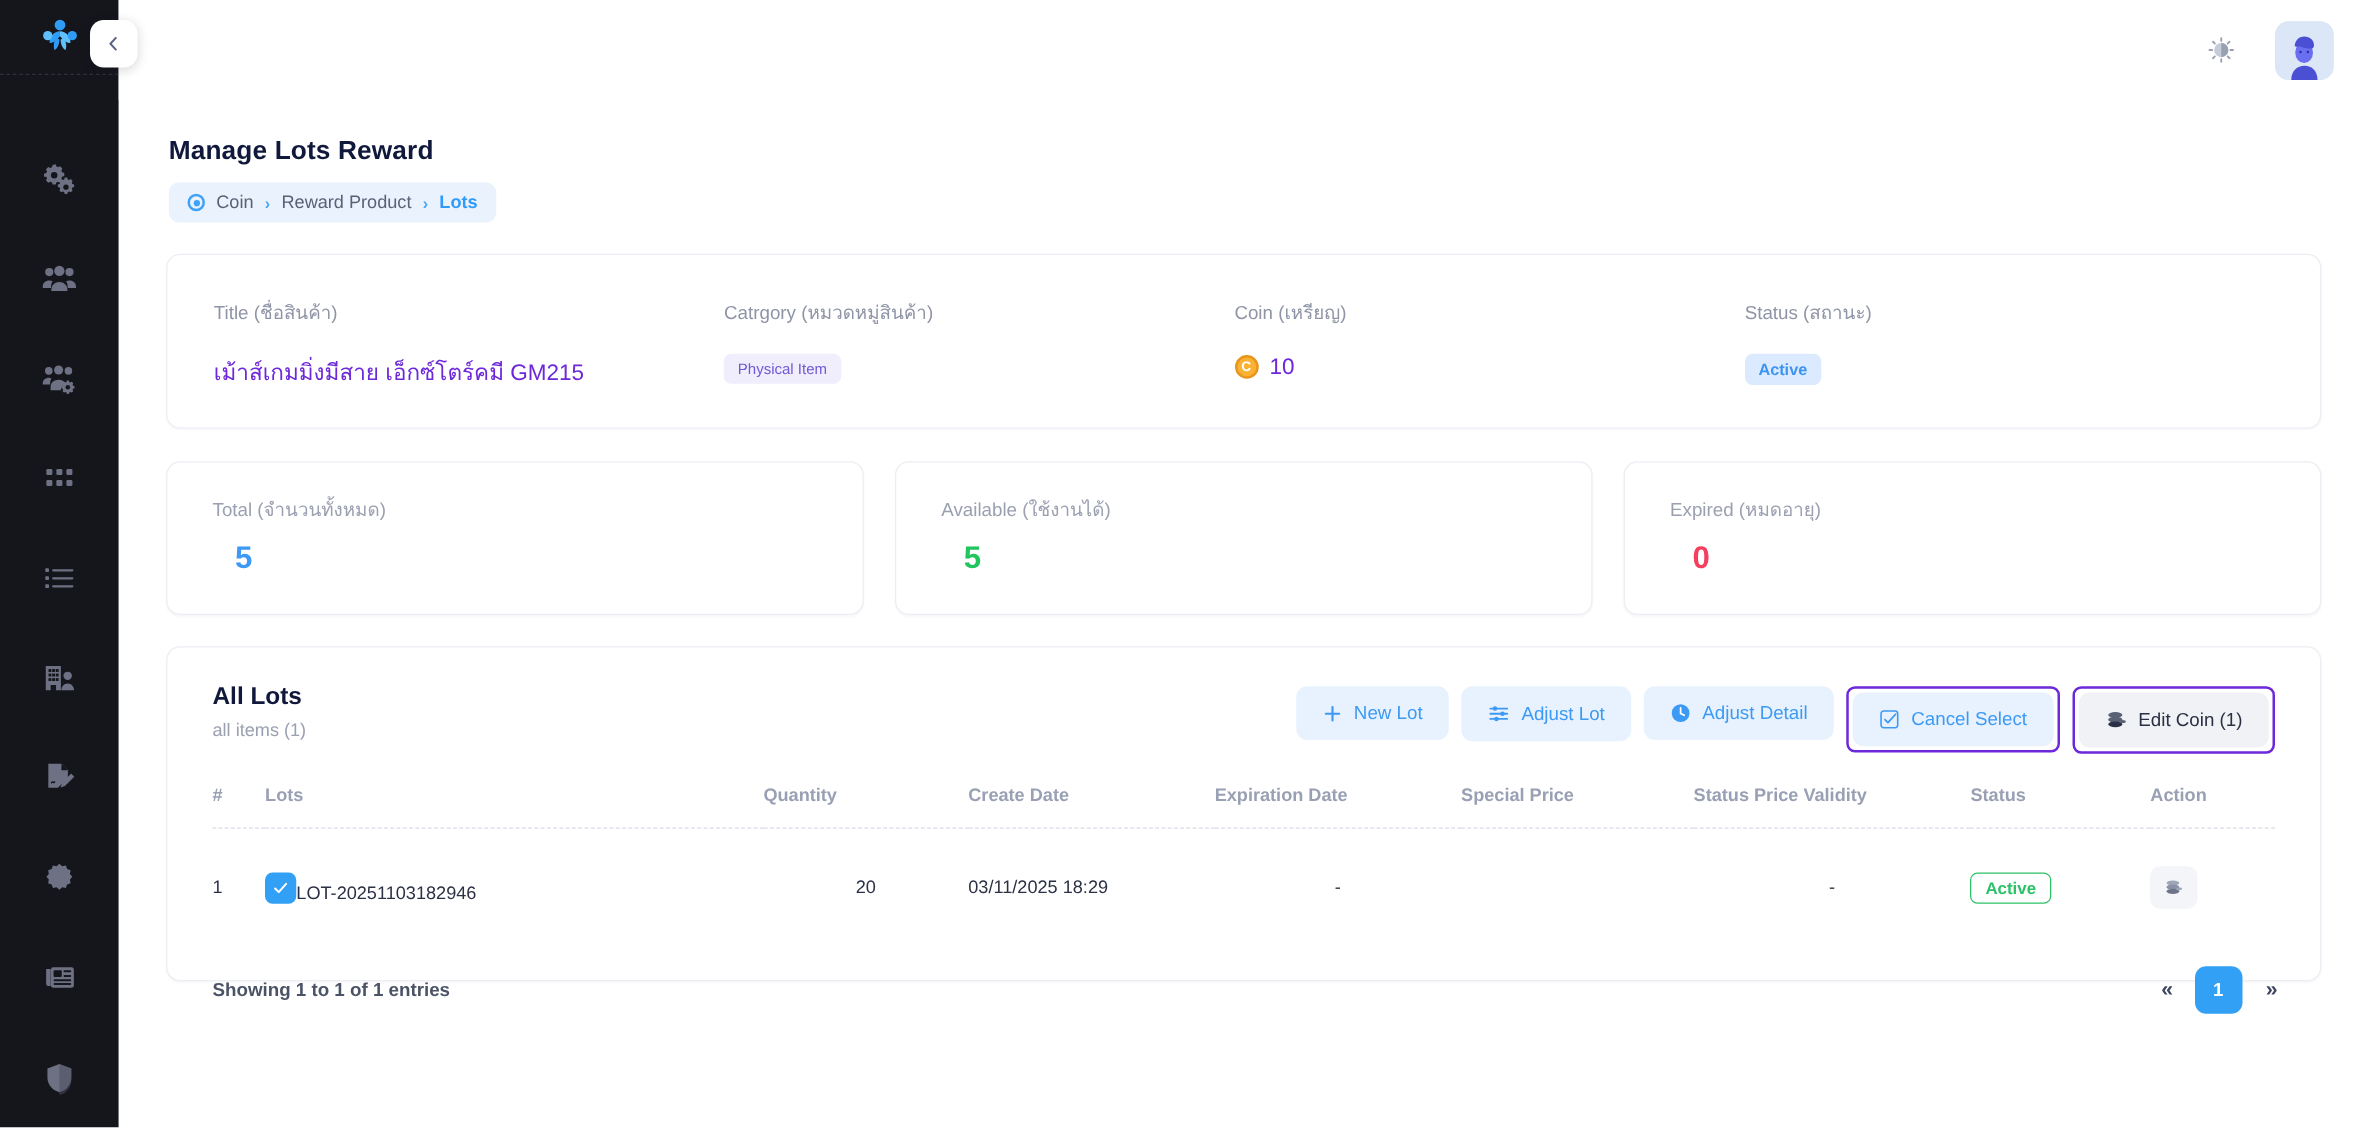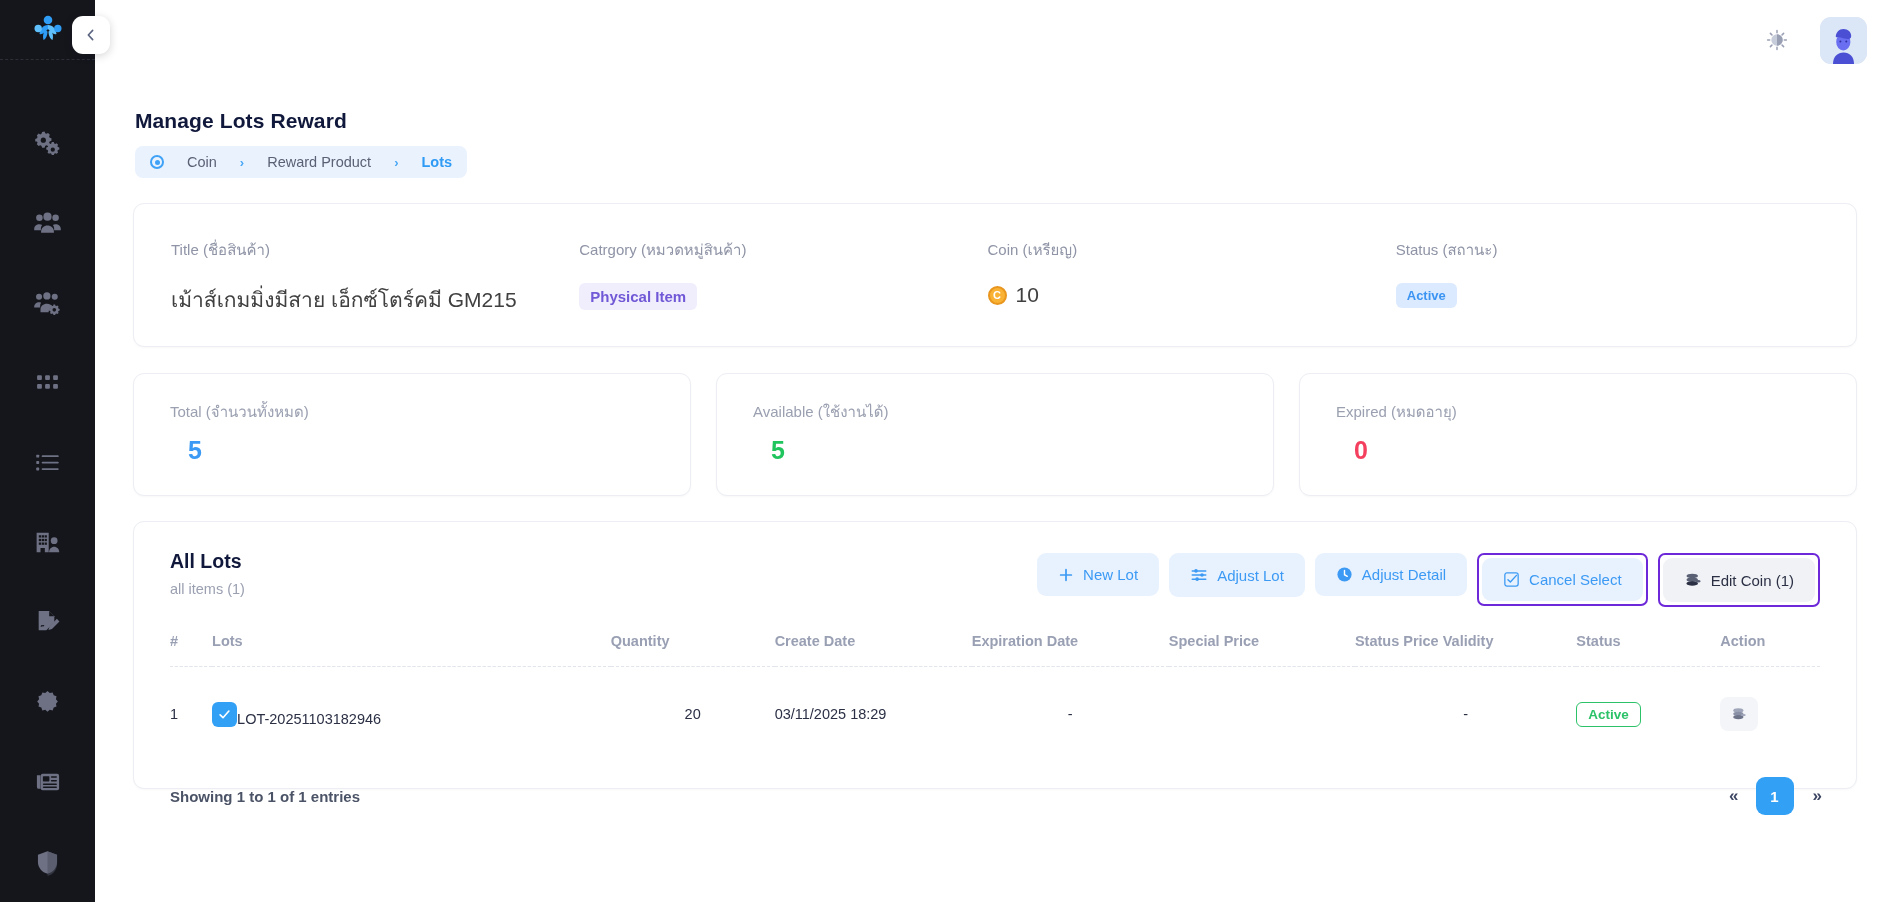--- a/index.html
+++ b/index.html
@@ -56,43 +56,43 @@
   }
 
   .content { flex: 1; padding: 0 38px; overflow: hidden; }
 
   .page-title {
     font-size: 21px; font-weight: bold; color: #10183b;
     margin: 29px 0 0 2px; letter-spacing: .1px;
   }
 
   .breadcrumb {
-    display: inline-flex; align-items: center; gap: 23px;
+    display: inline-flex; align-items: center; gap: 9px;
     background: #eaf2fe; border-radius: 8px;
     padding: 8px 15px; margin-top: 13px; margin-left: 2px;
     font-size: 14.5px;
   }
   .bc-dot { width: 14px; height: 14px; border-radius: 50%; border: 2px solid #3fa2f7; display:flex; align-items:center; justify-content:center; }
   .bc-dot i { width: 5px; height: 5px; border-radius: 50%; background: #3fa2f7; display:block; }
   .bc-link { color: #5b6174; cursor: pointer; }
   .bc-sep { color: #49a8f5; font-weight: bold; font-size: 13px; }
   .bc-current { color: #2f9bf5; font-weight: bold; }
 
   
   .card {
     background: #ffffff; border: 1px solid #eceef3; border-radius: 11px;
     box-shadow: 0 1px 2px rgba(30,35,60,.03);
   }
   .info-card { margin-top: 25px; padding: 34px 52px 30px 37px; display: flex; }
   .info-col { flex: 1; }
   .info-label { font-size: 15px; color: #8f94a6; margin-bottom: 21px; }
-  .info-value { font-size: 21px; color: #404040; }
+  .info-value { font-size: 18px; color: #6d28d9; }
   .chip-purple {
     display: inline-block; background: #f0edfd; color: #7158d6;
-    font-size: 15px; font-weight: bold; border-radius: 6px; padding: 5px 11px;
+    font-size: 12px; font-weight: normal; border-radius: 6px; padding: 5px 11px;
   }
   .chip-blue {
     display: inline-block; background: #dbeafe; color: #3c94f2;
     font-size: 13px; font-weight: bold; border-radius: 6px; padding: 5px 11px;
   }
   .coin-line { display: flex; align-items: center; gap: 9px; }
   .coin-icon {
     width: 19px; height: 19px; border-radius: 50%;
     background: #f9b233; border: 2px solid #e8961d;
     color: #fff; font-size: 11px; font-weight: bold;

